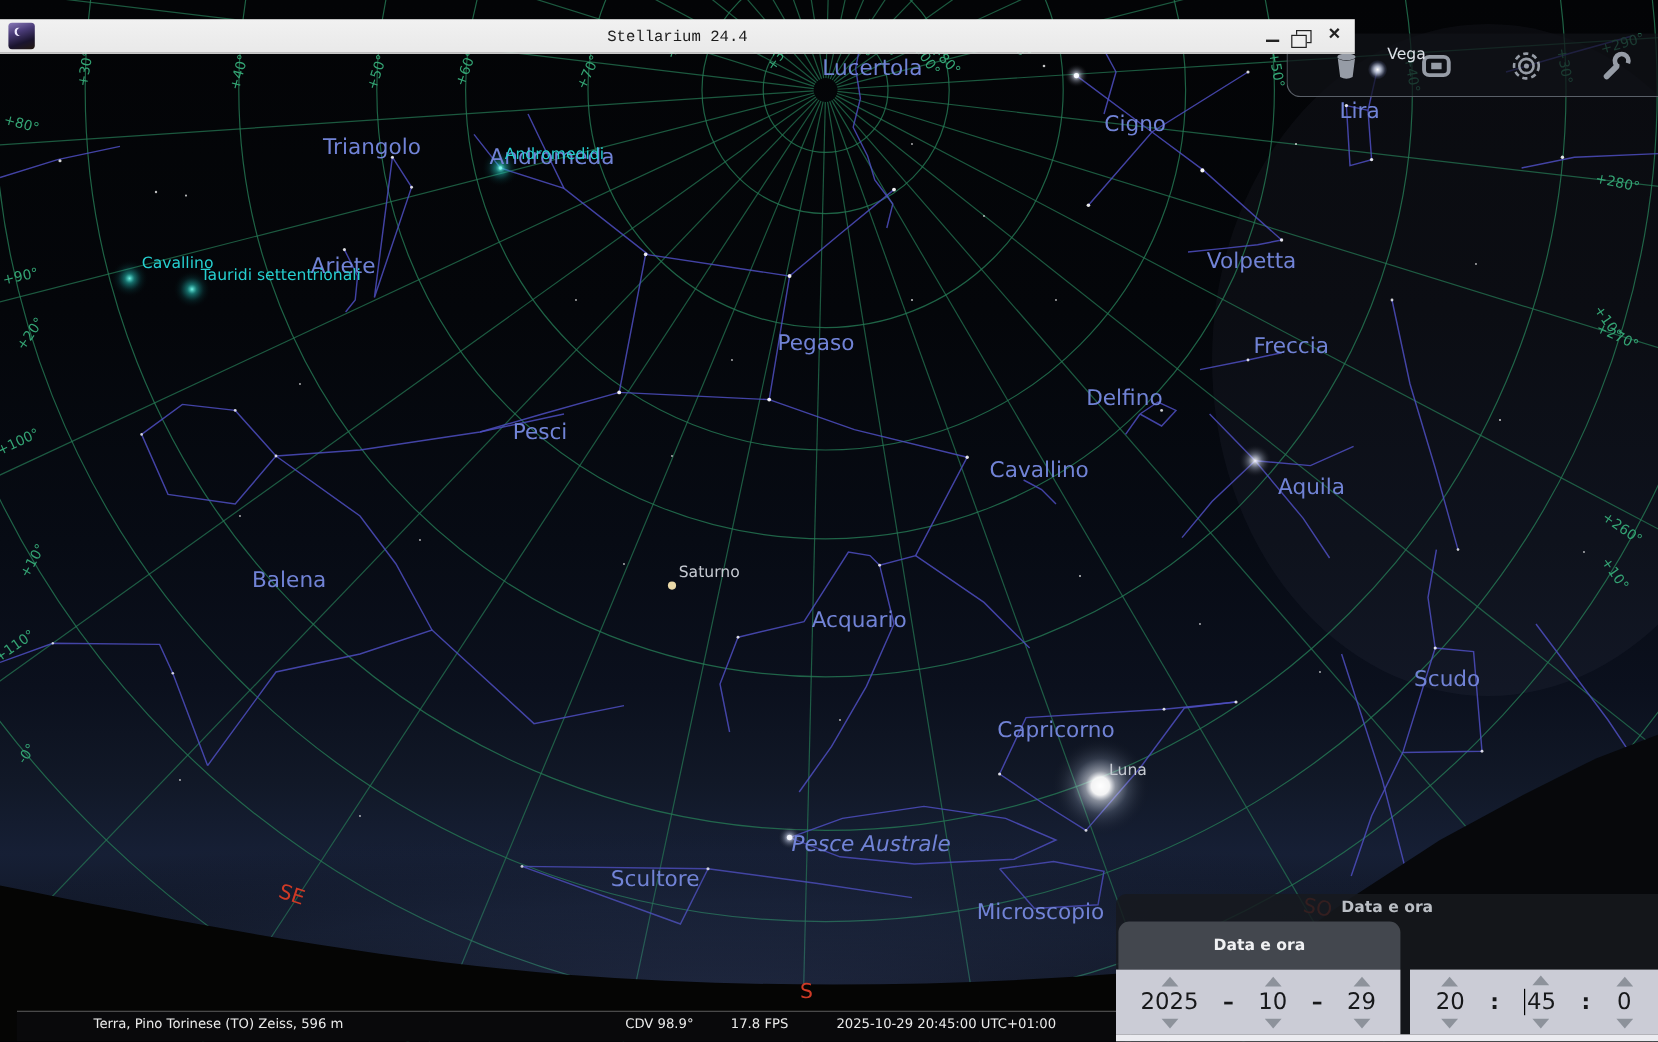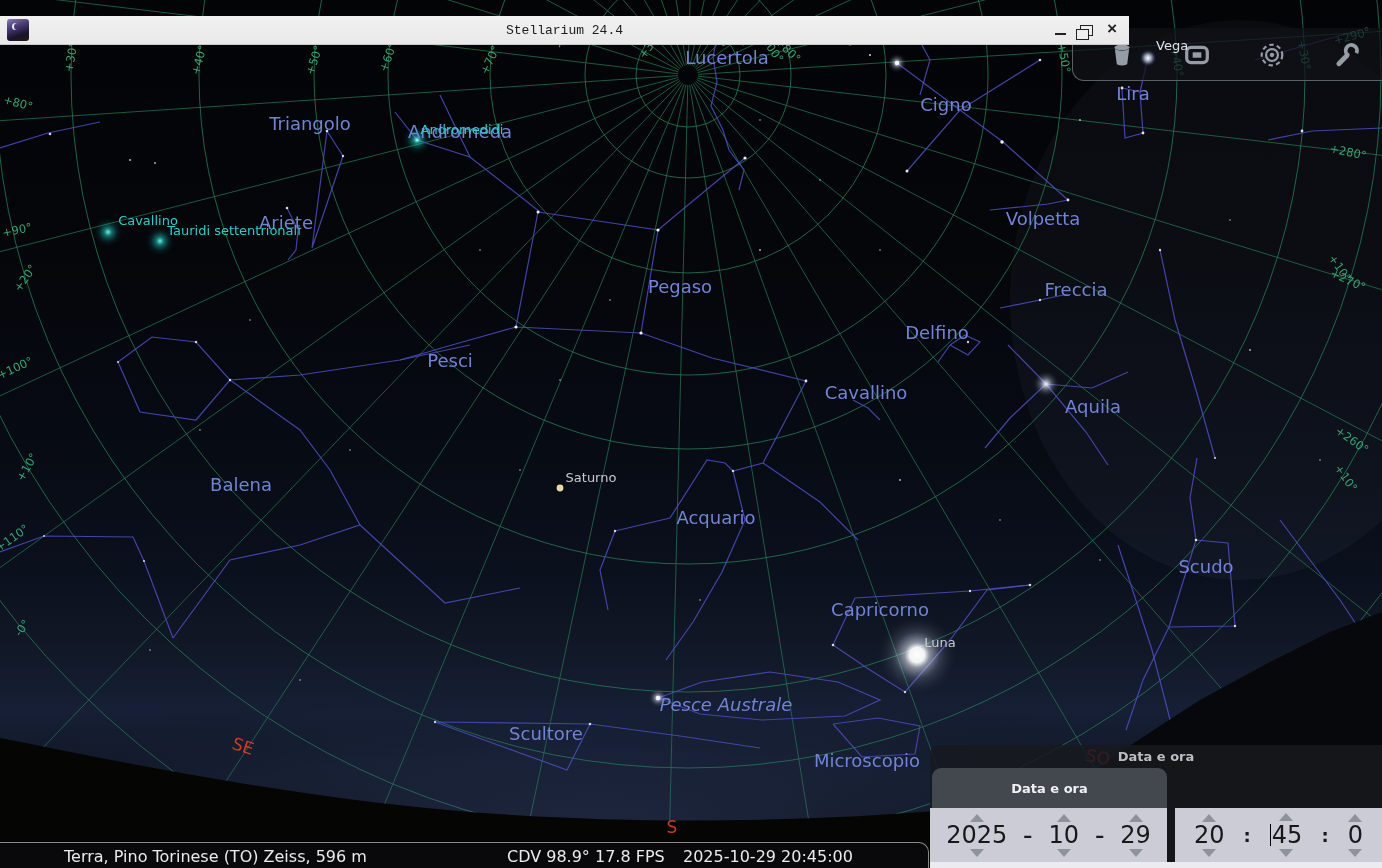--- a/index.html
+++ b/index.html
@@ -37,41 +37,41 @@
   #toolpanel{position:absolute;left:1072px;top:28px;width:310px;height:52px;z-index:5;
     background:rgba(16,18,24,0.72);border-left:1px solid #5a6068;border-bottom:1px solid #5a6068;
     border-bottom-left-radius:12px;}
   .toolicon{position:absolute;top:14px;width:26px;height:26px;cursor:pointer;}
   #vega-wrap{position:absolute;z-index:6;left:1140px;top:38px;width:80px;height:30px;}
   #vega-dot{position:absolute;left:0px;top:12px;width:16px;height:16px;border-radius:50%;
     background:radial-gradient(circle,#ffffff 0%,rgba(220,230,255,.75) 25%,rgba(160,180,255,.18) 55%,rgba(0,0,0,0) 72%);}
   #vega-label{position:absolute;left:16px;top:0px;font-size:13px;color:#dde1e8;}
 
   
-  #statusbar{position:absolute;left:0;bottom:0;width:928px;height:25px;z-index:6;
+  #statusbar{position:absolute;left:14px;bottom:0;width:928px;height:25px;z-index:6;
     background:rgba(10,10,12,0.93);border-top:1px solid #8a8a8a;border-right:1px solid #8a8a8a;
-    border-top-right-radius:10px;color:#ebebeb;font-size:16px;}
+    border-top-right-radius:10px;color:#ebebeb;font-size:11px;}
   #statusbar span{position:absolute;top:4px;}
   #st-loc{left:64px;} #st-fov{left:507px;} #st-fps{left:595px;} #st-dt{left:683px;}
 
   
   #dtdialog{position:absolute;left:930px;top:745px;width:452px;height:123px;z-index:7;
     background:rgba(23,25,30,0.84);border-top-left-radius:9px;}
   #dt-title{position:absolute;left:0;top:0;width:452px;height:23px;text-align:center;
     font-size:13px;font-weight:bold;color:#babec4;line-height:23px;cursor:move;}
   .dt-tab{position:absolute;top:23px;height:40px;font-size:13px;font-weight:bold;
     display:flex;align-items:center;justify-content:center;cursor:pointer;}
   #tab-dataora{left:2px;width:235px;background:#43474e;border-radius:9px 9px 0 0;color:#f0f1f3;}
   #tab-giuliano{left:245px;width:207px;color:#8f959d;}
   .spin-panel{position:absolute;top:63px;height:54px;background:#cbccd6;display:flex;
     align-items:center;justify-content:space-evenly;}
   #panel-date{left:0;width:237px;}
   #panel-time{left:245px;width:207px;}
   .spin{display:flex;flex-direction:column;align-items:center;cursor:text;}
-  .spin .val{font-size:24px;color:#17181a;line-height:21px;display:flex;align-items:center;}
+  .spin .val{font-size:19px;color:#17181a;line-height:21px;display:flex;align-items:center;}
   .arr{width:0;height:0;border-left:7px solid transparent;border-right:7px solid transparent;cursor:pointer;}
   .arr.up{border-bottom:8px solid #8d929b;margin-bottom:3px;}
   .arr.dn{border-top:8px solid #8d929b;margin-top:3px;}
   .sep{font-size:18px;font-weight:bold;color:#17181a;}
   .caret{display:inline-block;width:1px;height:22px;background:#000;margin-right:1px;}
   #dt-strip{position:absolute;left:0;top:117px;width:452px;height:6px;background:#ebebf0;}
 </style>
 </head>
 <body>
 

